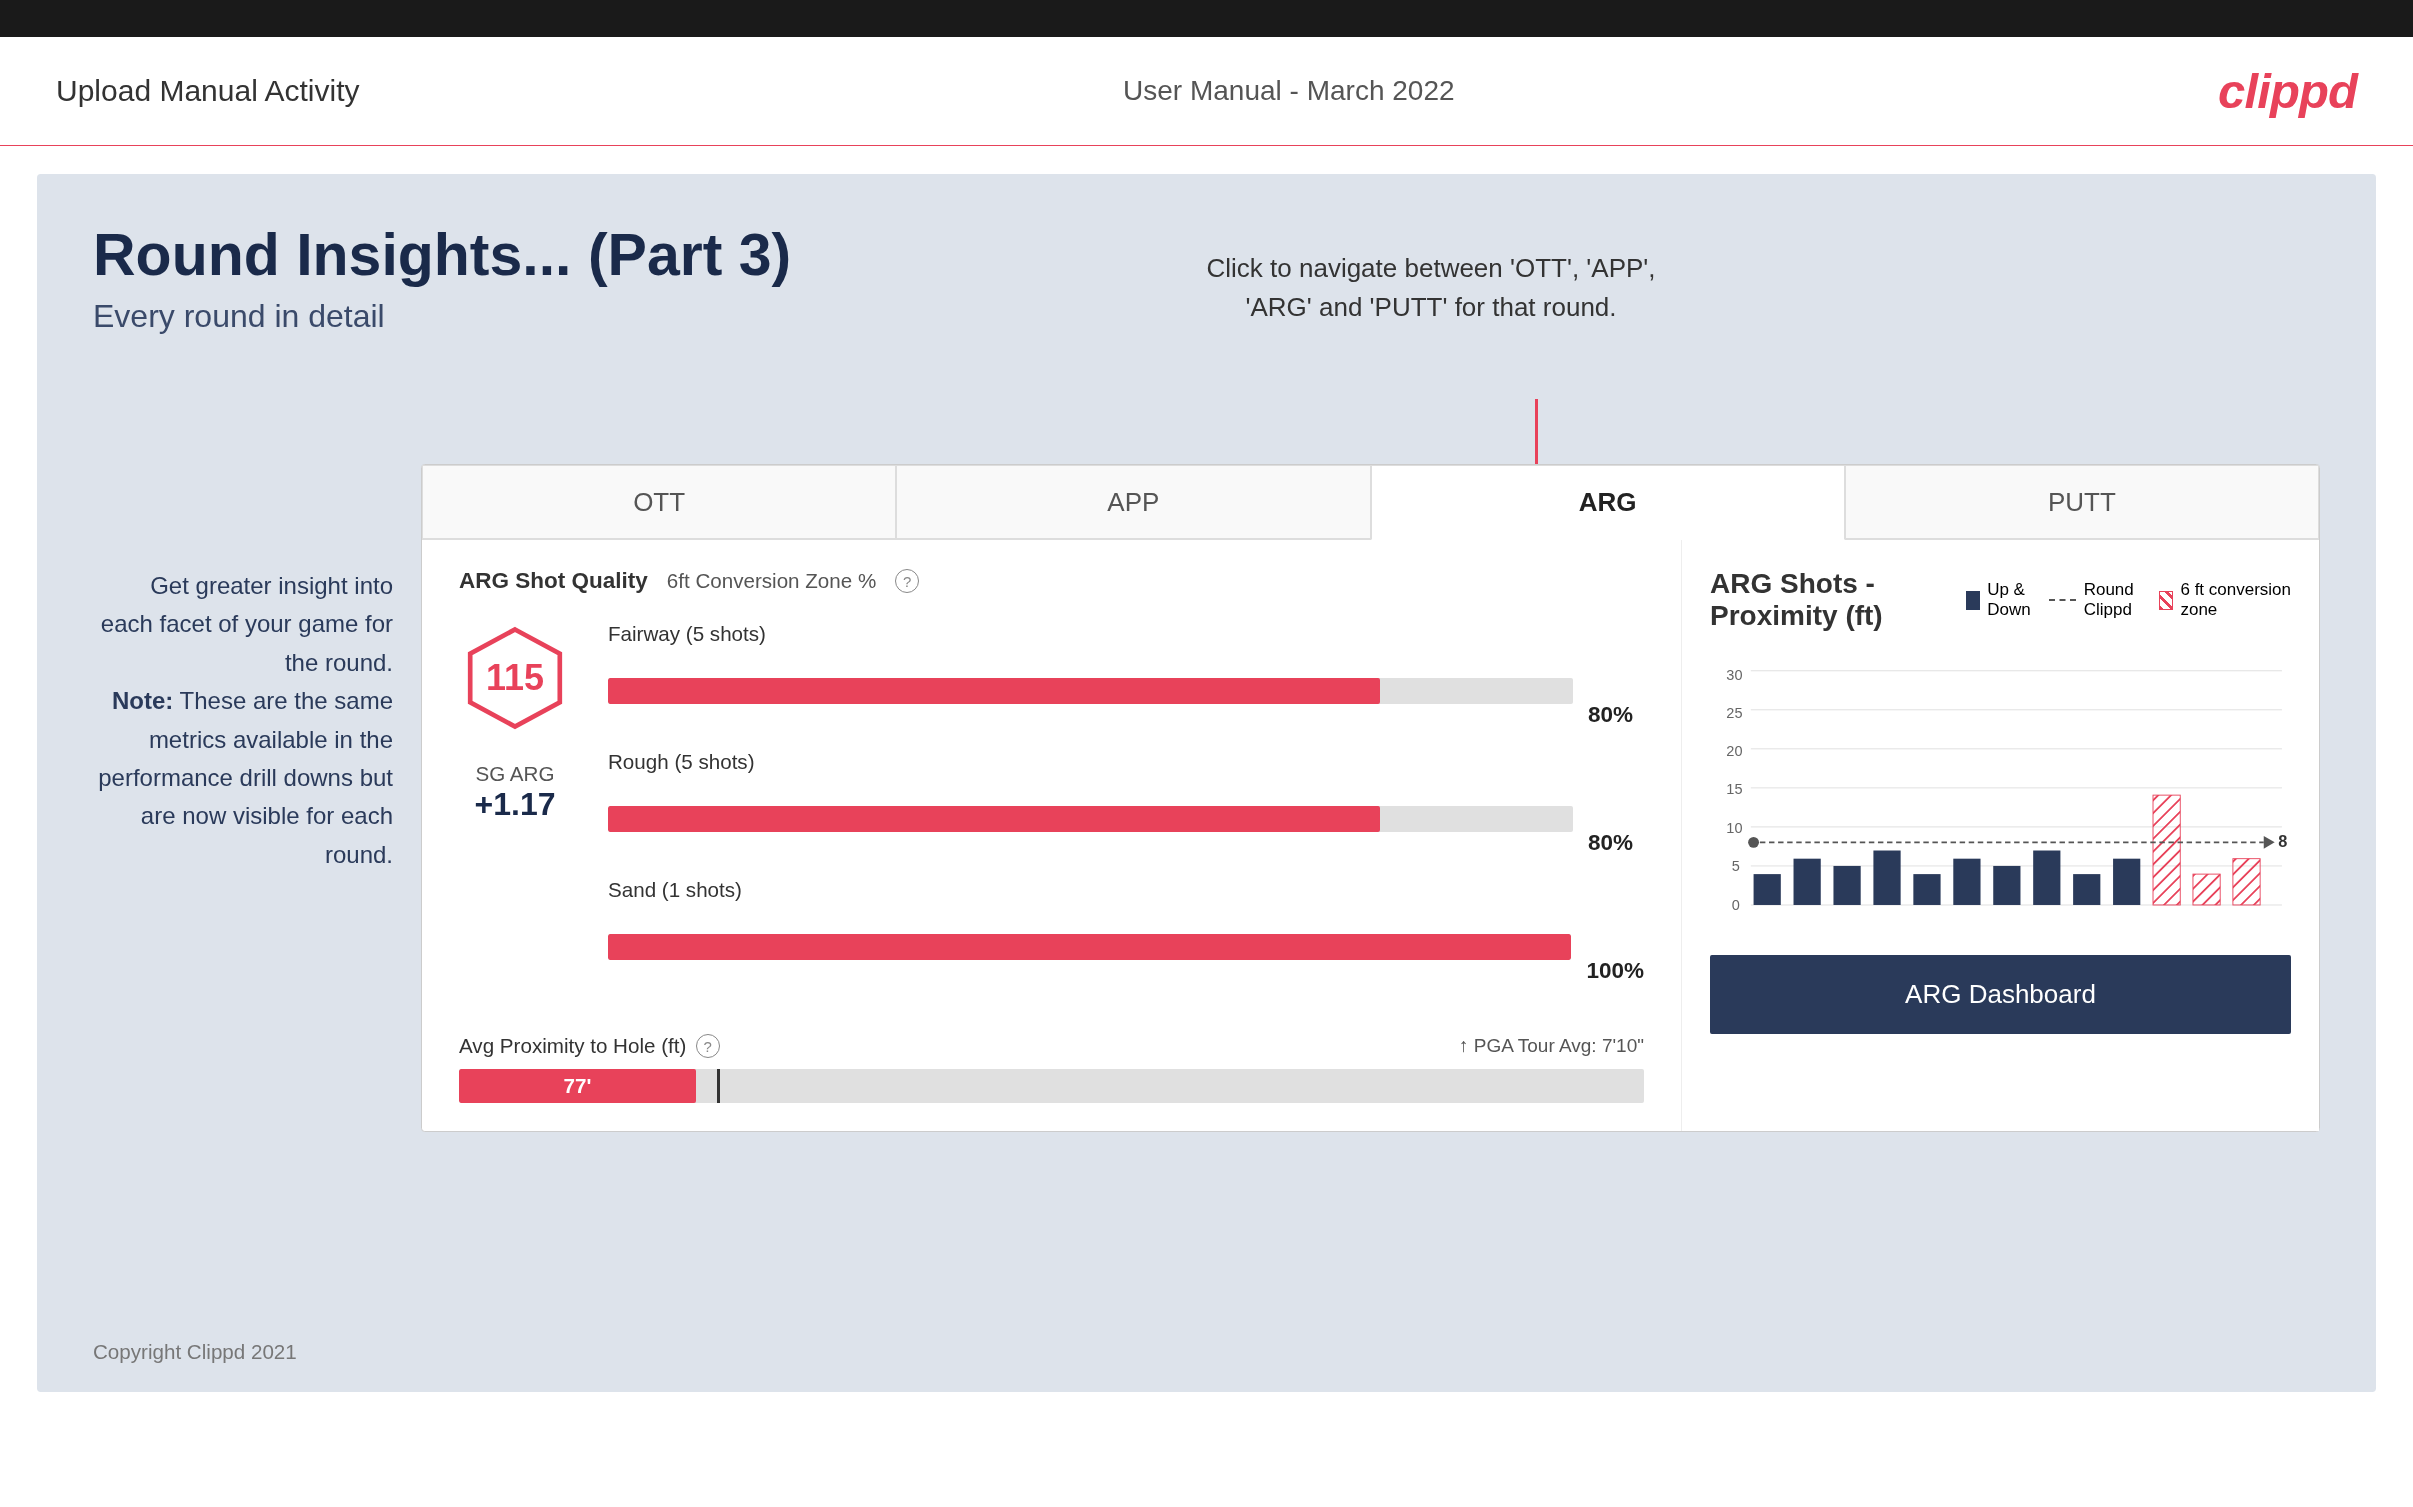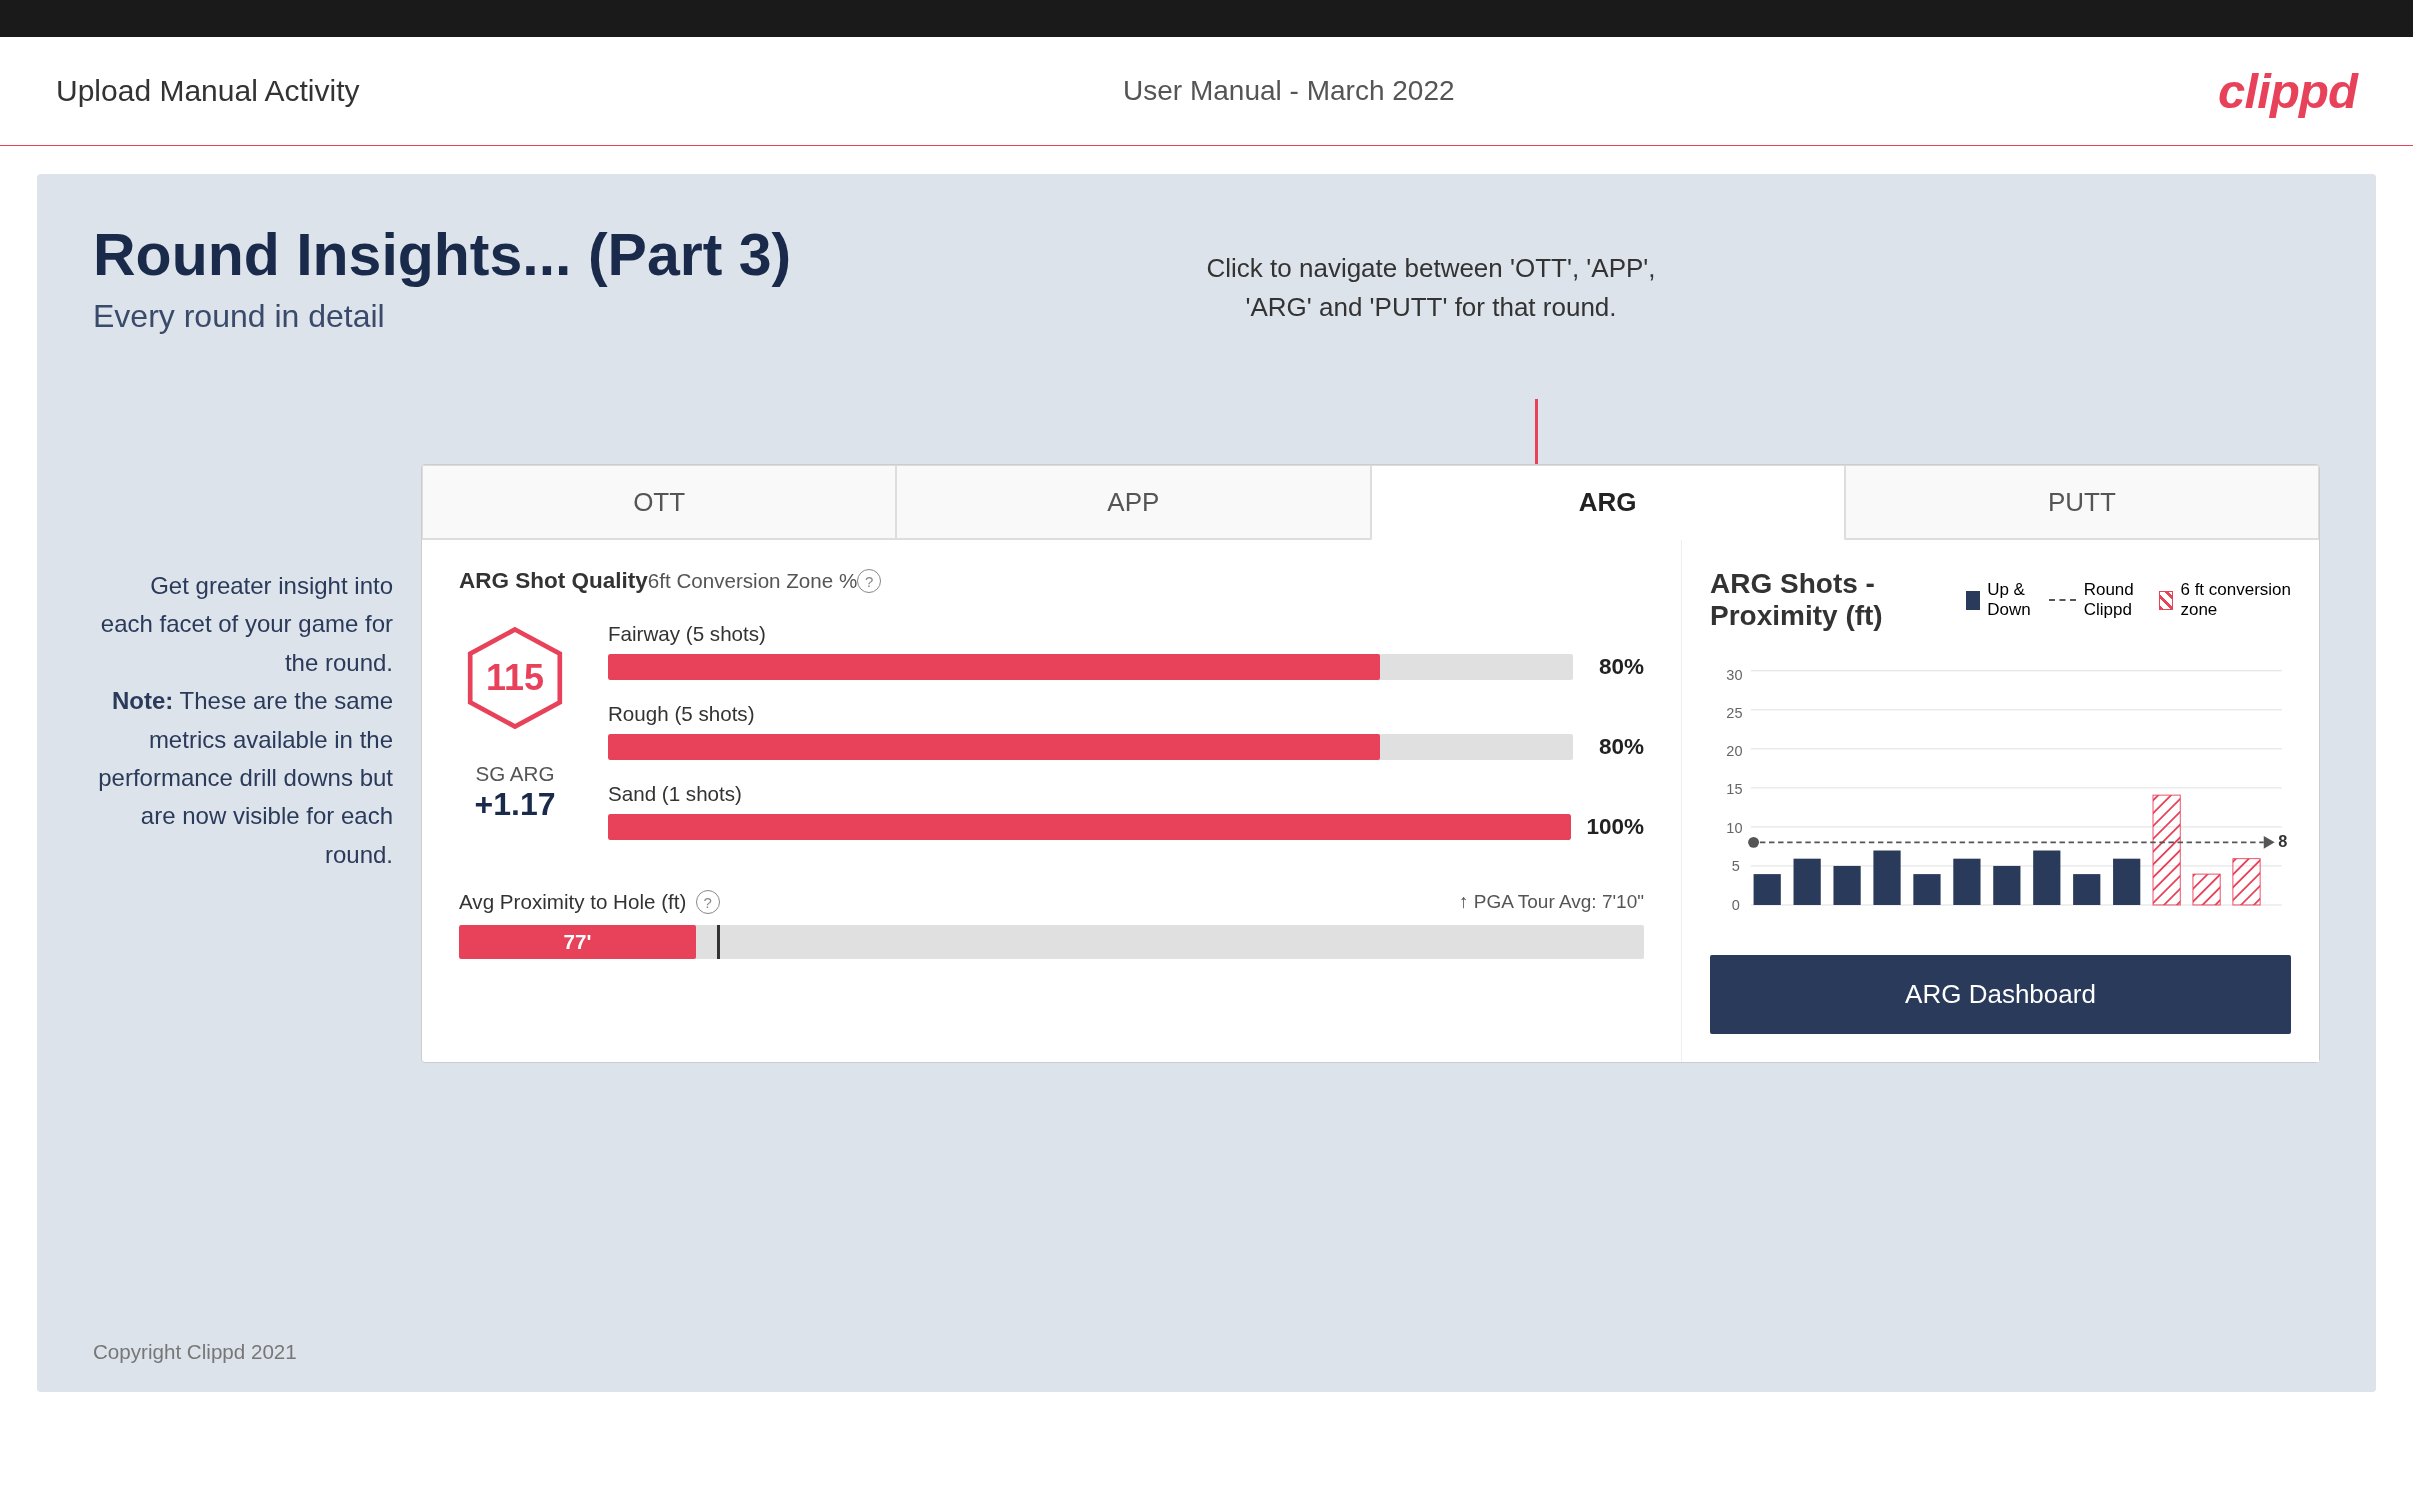--- a/index.html
+++ b/index.html
@@ -141,20 +141,21 @@
       padding: 28px 37px;
       border-right: 0.9px solid #eee;
     }
 
     .panel-header {
       display: flex;
       align-items: center;
       margin-bottom: 28px;
       font-size: 22.5px;
       color: #333;
+      gap: 19px;
     }
     .panel-header-title {
       font-size: 22.5px;
       font-weight: 600;
     }
     .panel-header-sub {
       font-size: 20.6px;
       color: #555;
     }
     .help-icon {
@@ -242,21 +243,22 @@
     .bar-fill {
       height: 100%;
       background: #e8425a;
       border-radius: 1.9px;
     }
     .bar-pct {
       font-size: 22.5px;
       font-weight: 600;
       color: #222;
       min-width: 56px;
-      text-align: right;
+      text-align: left;
+      margin-top: 48px;
     }
 
     
     .proximity-section {
       margin-top: 28px;
     }
     .proximity-header {
       display: flex;
       align-items: center;
       justify-content: space-between;

